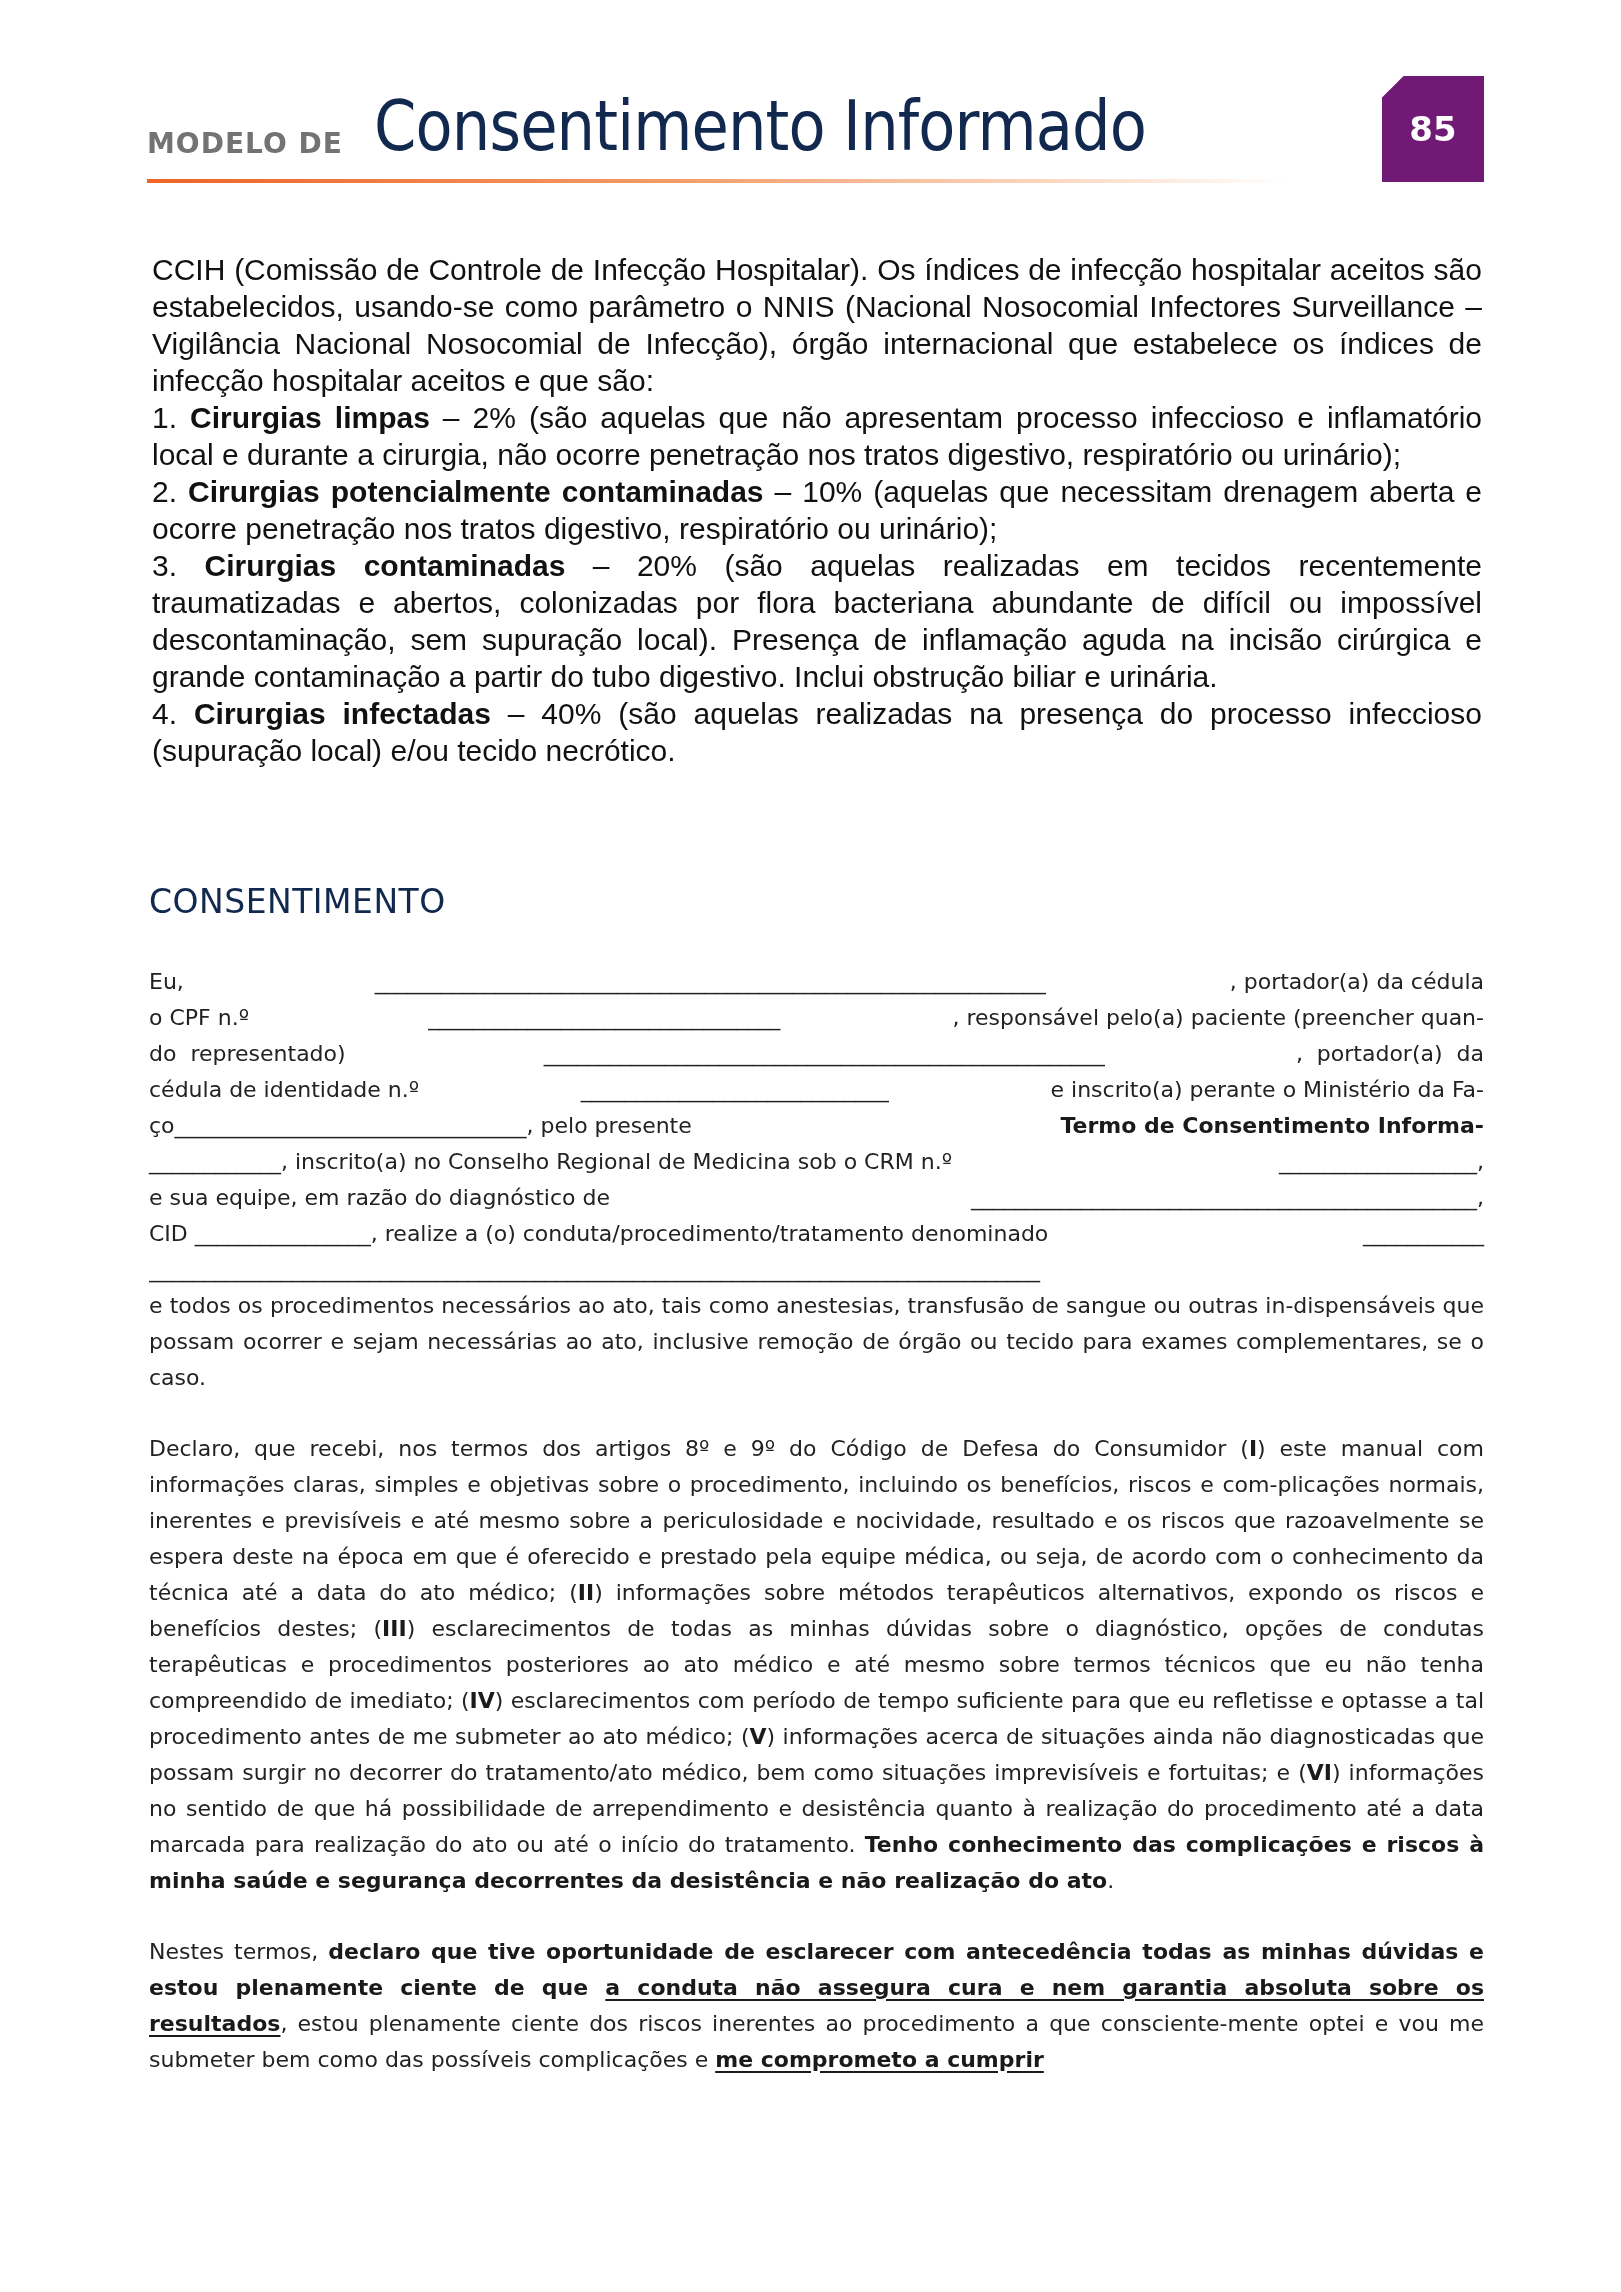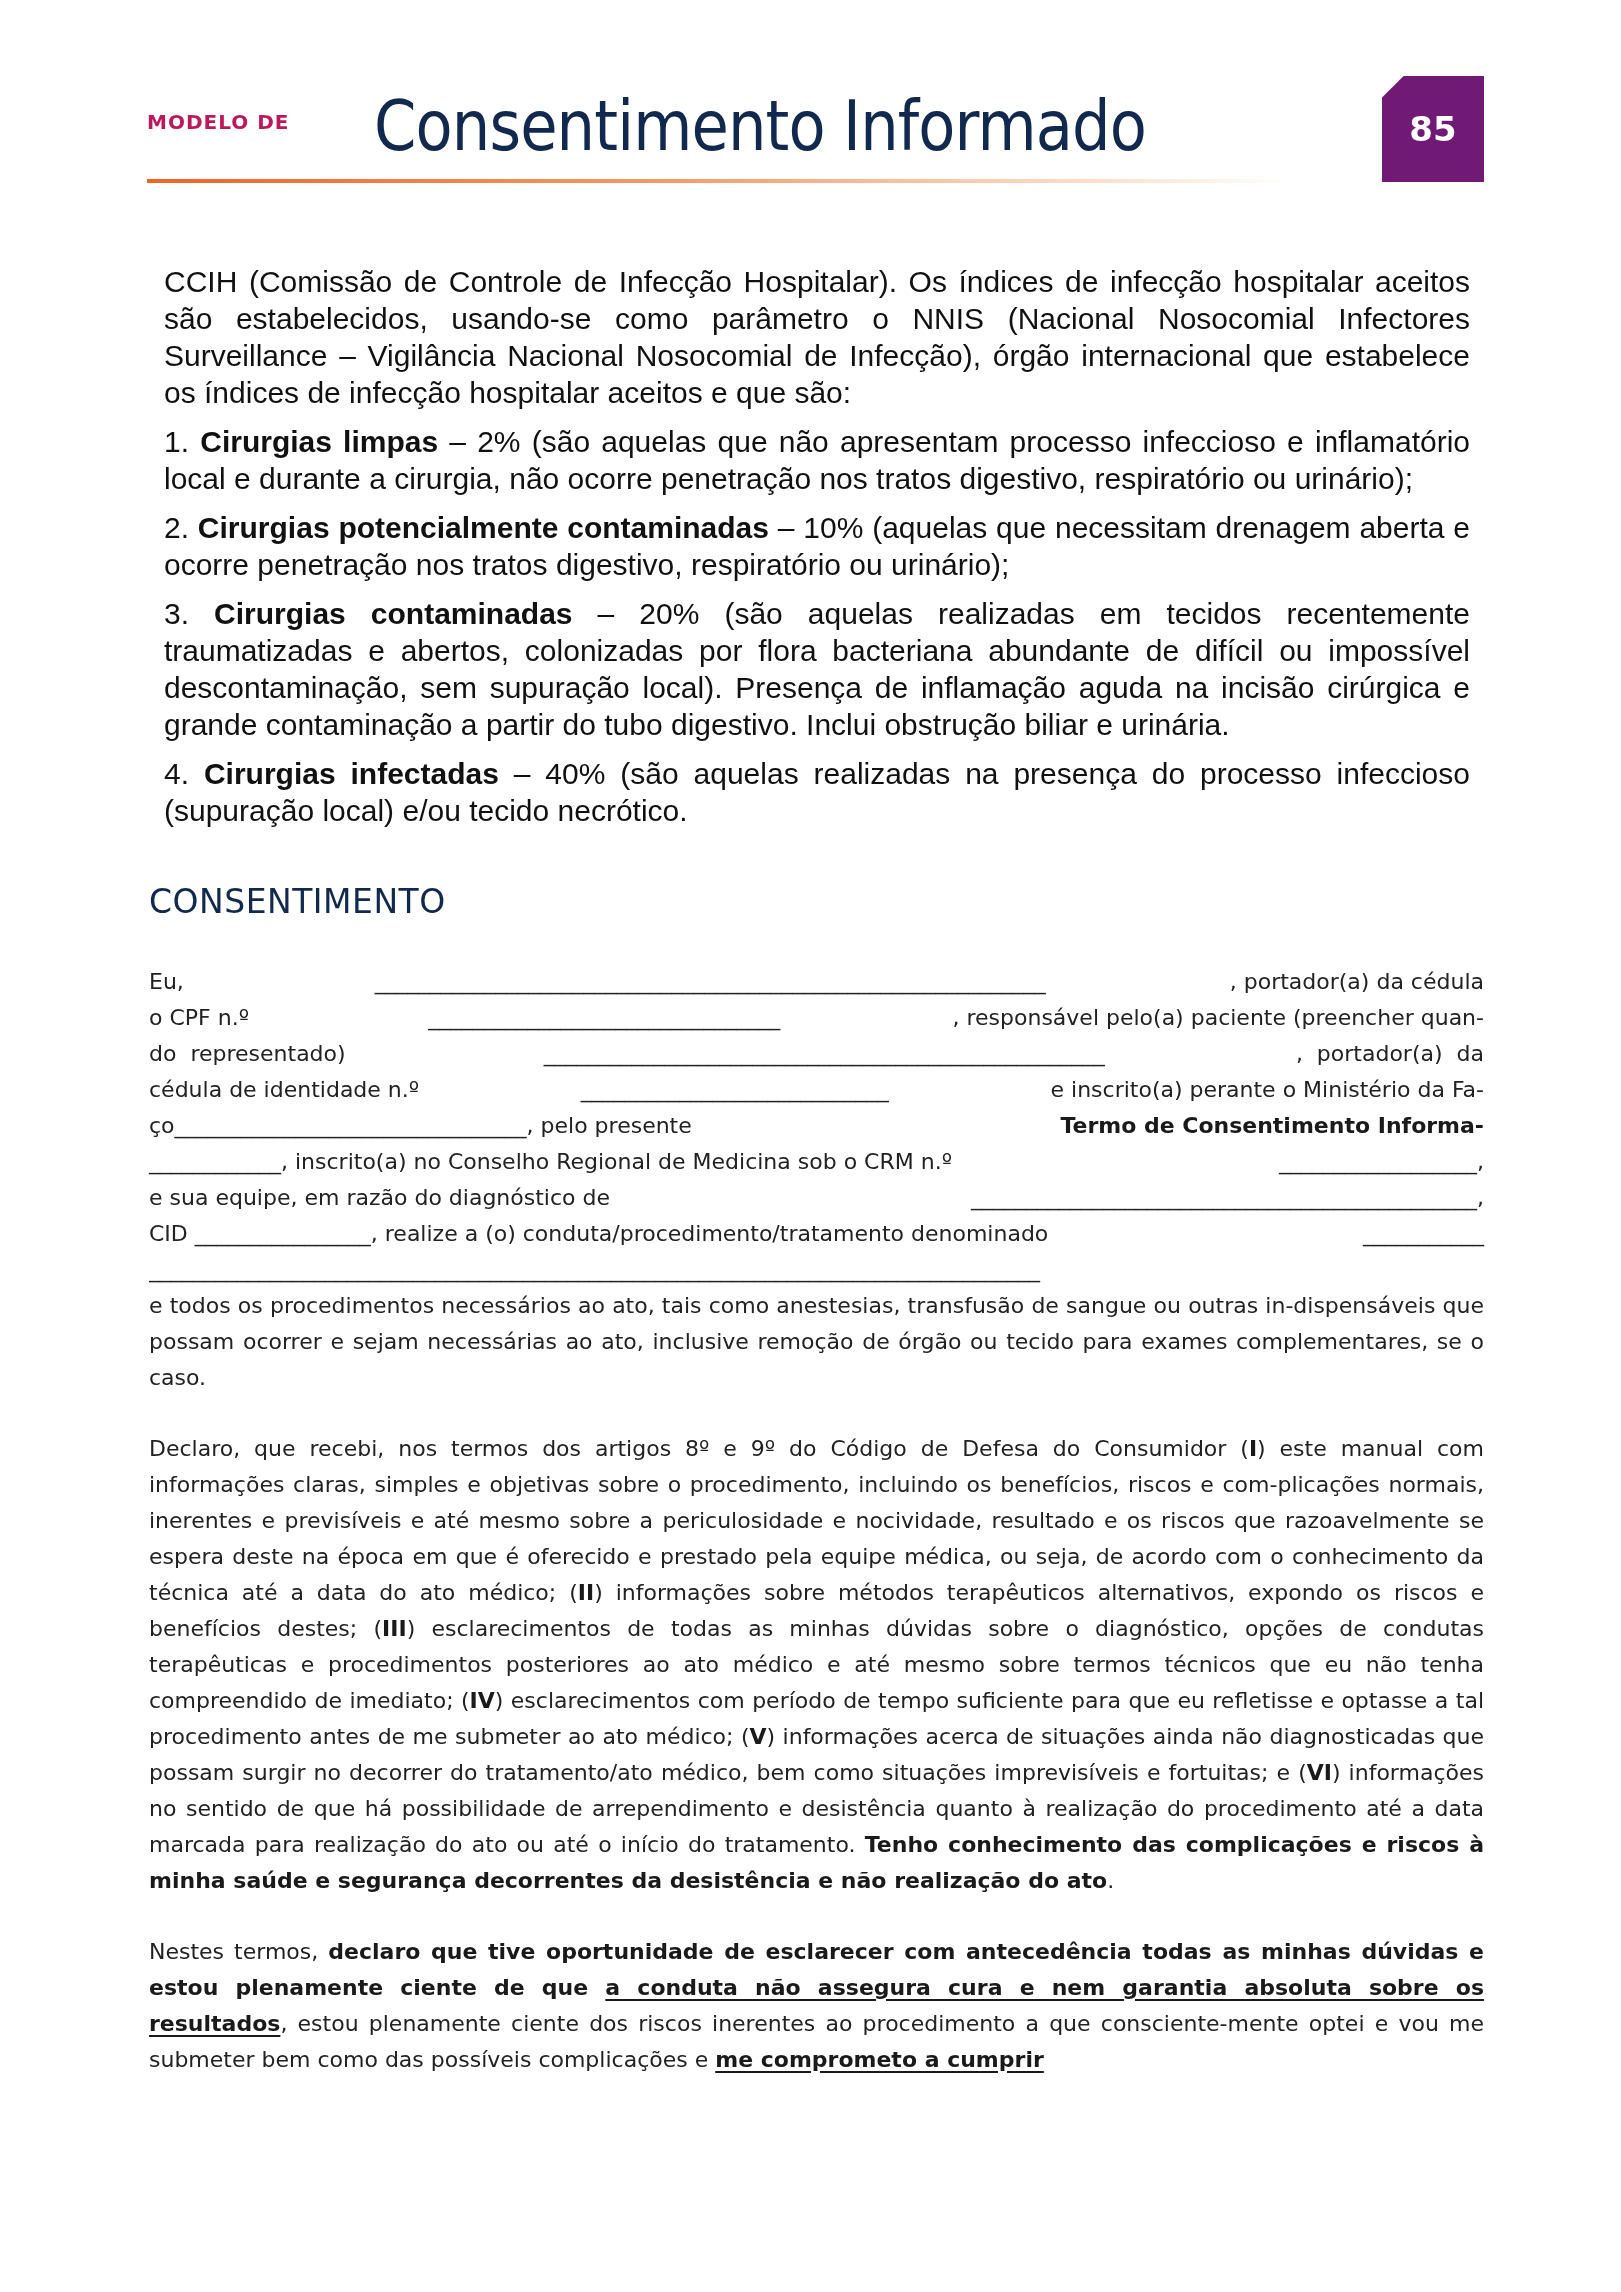--- a/index.html
+++ b/index.html
@@ -1,26 +1,26 @@
 <!DOCTYPE html>
 <html><head>
   <meta charset="utf-8">
   <style>
     html, body { margin: 0; padding: 0; background: #ffffff; }
     body { width: 1621px; height: 2293px; position: relative; overflow: hidden; }
 
     .header { position: absolute; left: 147px; top: 76px; width: 1337px; height: 108px; }
-    .title-small { position: absolute; left: 0; top: 34px; font-family: "DejaVu Sans", sans-serif; font-weight: bold; font-size: 20px; letter-spacing: 1px; color: #be185d; }
+    .title-small { position: absolute; left: 0; top: 51px; font-family: "DejaVu Sans", sans-serif; font-weight: bold; font-size: 28px; letter-spacing: 1px; color: #737373; }
     .title-large { position: absolute; left: 227px; top: 9.8px; font-family: "DejaVu Sans", sans-serif; font-weight: normal; font-size: 69px; letter-spacing: -1px; color: #12294f; transform: scaleX(0.88); transform-origin: left top; }
     .title-rule { position: absolute; left: 0; top: 103px; width: 1142px; height: 3.9px; background: linear-gradient(to right, #ee6426 0%, #f39a66 45%, #fbd9c2 80%, rgba(255,255,255,0) 100%); }
     .page-num { position: absolute; left: 1382px; top: 76px; width: 102px; height: 106px; background: #701a75; clip-path: polygon(21.6px 0, 102px 0, 102px 106px, 0 106px, 0 21.6px); display: flex; align-items: center; justify-content: center; }
     .page-num span { font-family: "DejaVu Sans", sans-serif; font-weight: bold; font-size: 34px; color: #ffffff; }
 
     .intro { position: absolute; left: 152px; top: 251px; width: 1330px; font-family: "Liberation Sans", sans-serif; font-size: 30px; line-height: 37px; color: #111111; text-align: justify; }
-    .intro p { margin: 12px; }
+    .intro p { margin: 0; }
     .intro b { font-weight: bold; }
 
     .section-heading { position: absolute; left: 149px; top: 882px; font-family: "DejaVu Sans", sans-serif; font-size: 33px; color: #12294f; letter-spacing: 0.5px; }
 
     .form { position: absolute; left: 149px; top: 964px; width: 1335px; font-family: "DejaVu Sans", sans-serif; font-size: 22px; line-height: 36px; color: #222222; }
     .form p { margin: 0; text-align: justify; }
     .form .line { display: flex; justify-content: space-between; white-space: pre; text-align: center; }
     .form .gap { height: 35px; }
     .u { text-decoration: underline; text-underline-offset: 3.9px; }
     .form b { font-weight: bold; color: #1a1a1a; }

